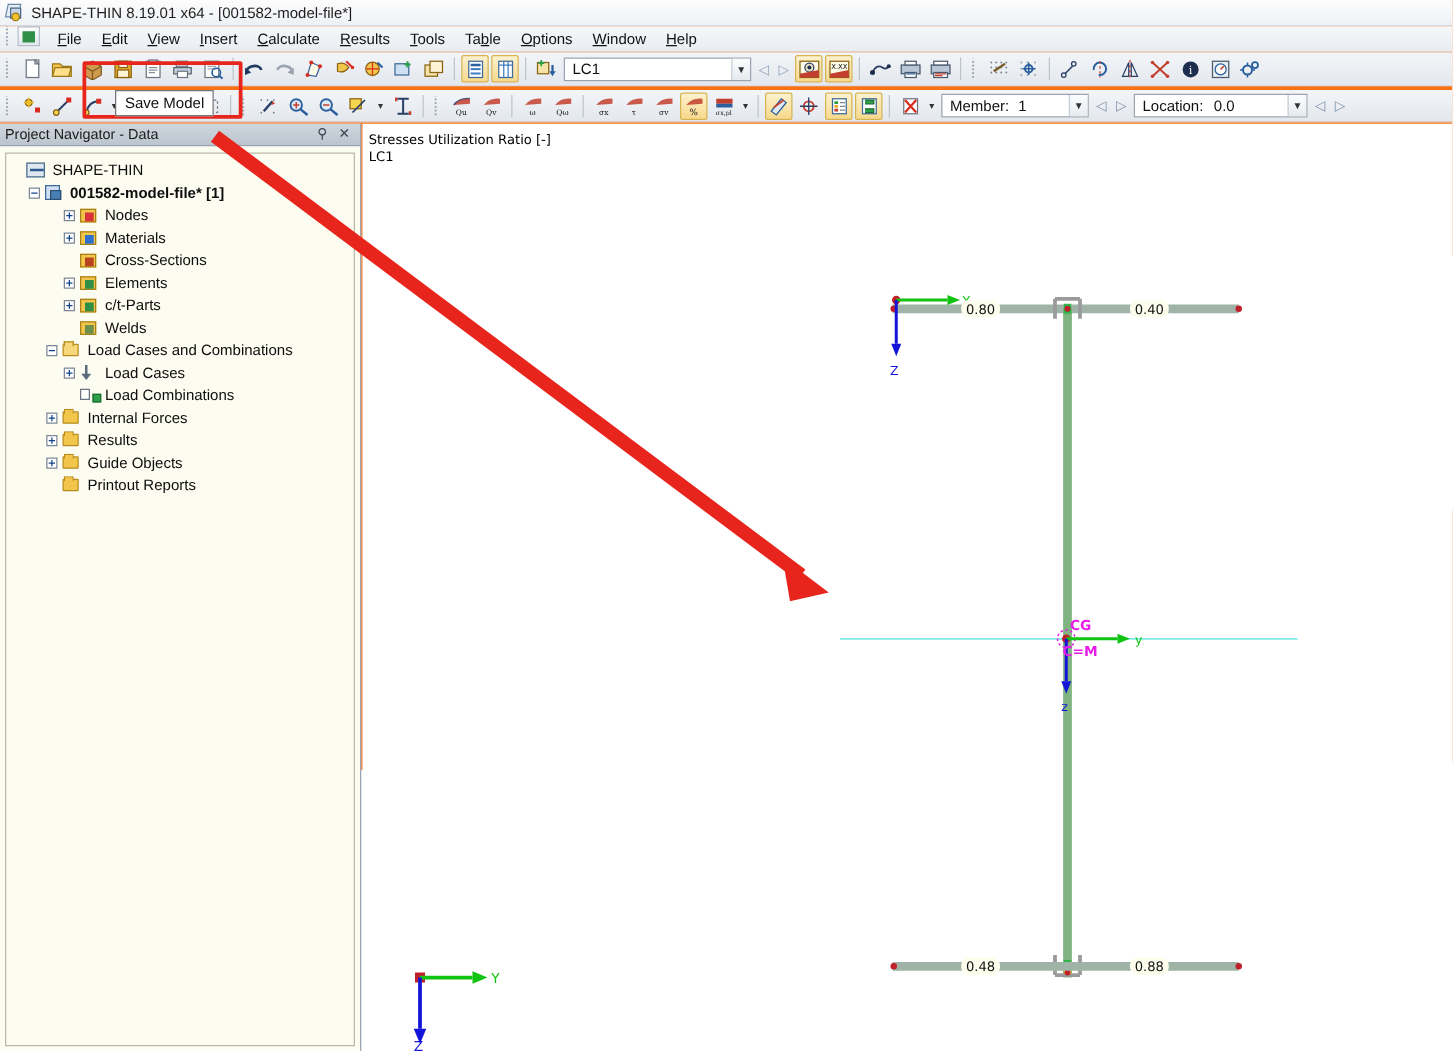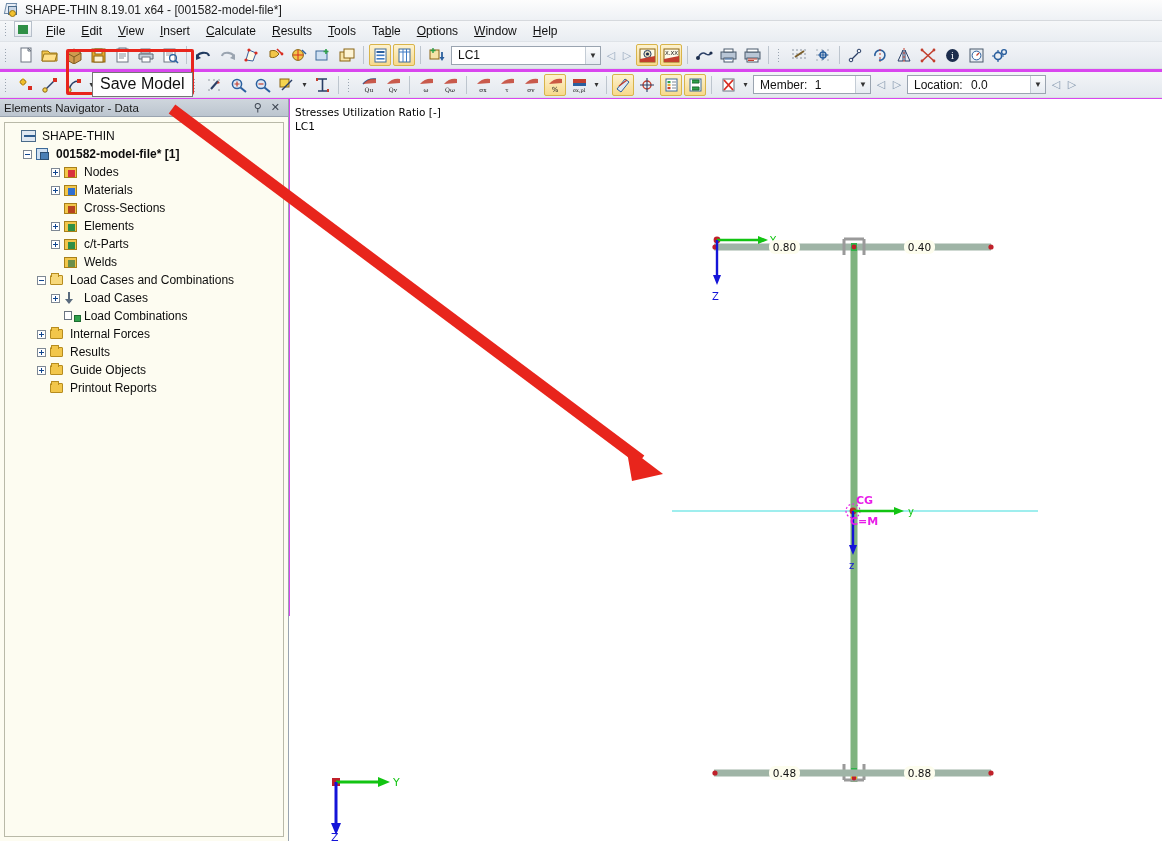--- a/index.html
+++ b/index.html
@@ -7,21 +7,21 @@
     margin: 0; padding: 0;
     width: 1162px; height: 841px;
     overflow: hidden;
     font-family: "Liberation Sans", sans-serif;
     font-size: 12px;
     background: #ffffff;
   }
   #app {
     position: relative;
     width: 1162px; height: 616px;
-    background: #d946ef;
+    background: #f97316;
   }
 
   
   .titlebar {
     position: absolute; left: 0; top: 0; width: 1162px; height: 21px;
     background: linear-gradient(#fdfdfd, #eef1f5);
     border-bottom: 1px solid #d6d9dd;
     display: flex; align-items: center;
     padding-left: 4px;
   }
@@ -134,21 +134,21 @@
 
   
   .hl-box {
     position: absolute; left: 66px; top: 49px; width: 128px; height: 46px;
     border: 3px solid #e8251c; border-radius: 2px; z-index: 40;
     pointer-events: none;
   }
   .tooltip {
     position: absolute; left: 92px; top: 72px;
     background: #ffffff; border: 1px solid #767676;
-    padding: 2px 7px 3px 7px; font-size: 16px; color: #111;
+    padding: 2px 7px 3px 7px; font-size: 12px; color: #111;
     z-index: 45; white-space: nowrap;
   }
   .arrow-svg {
     position: absolute; left: 0; top: 0; width: 1162px; height: 841px;
     z-index: 50; pointer-events: none;
   }
 
   
   .navigator {
     position: absolute; left: 0; top: 99px; width: 289px; height: 742px;
@@ -780,21 +780,21 @@
         <span style="margin-left:5px">0.0</span>
       </div>
       <div class="cbtn">▼</div>
     </div>
     <div class="navarrow dark">◁</div>
     <div class="navarrow dark">▷</div>
   </div>
 
   <div class="navigator">
     <div class="nav-header">
-      <div class="nav-title">Elements Navigator - Data</div>
+      <div class="nav-title">Project Navigator - Data</div>
       <div class="nav-btns">
         <div class="nav-btn">⚲</div>
         <div class="nav-btn">✕</div>
       </div>
     </div>
     <div class="nav-body">
       <div class="tree" id="tree">
           <div class="trow">
             <span class="tbox-spacer"></span>
             <span class="ticon">

